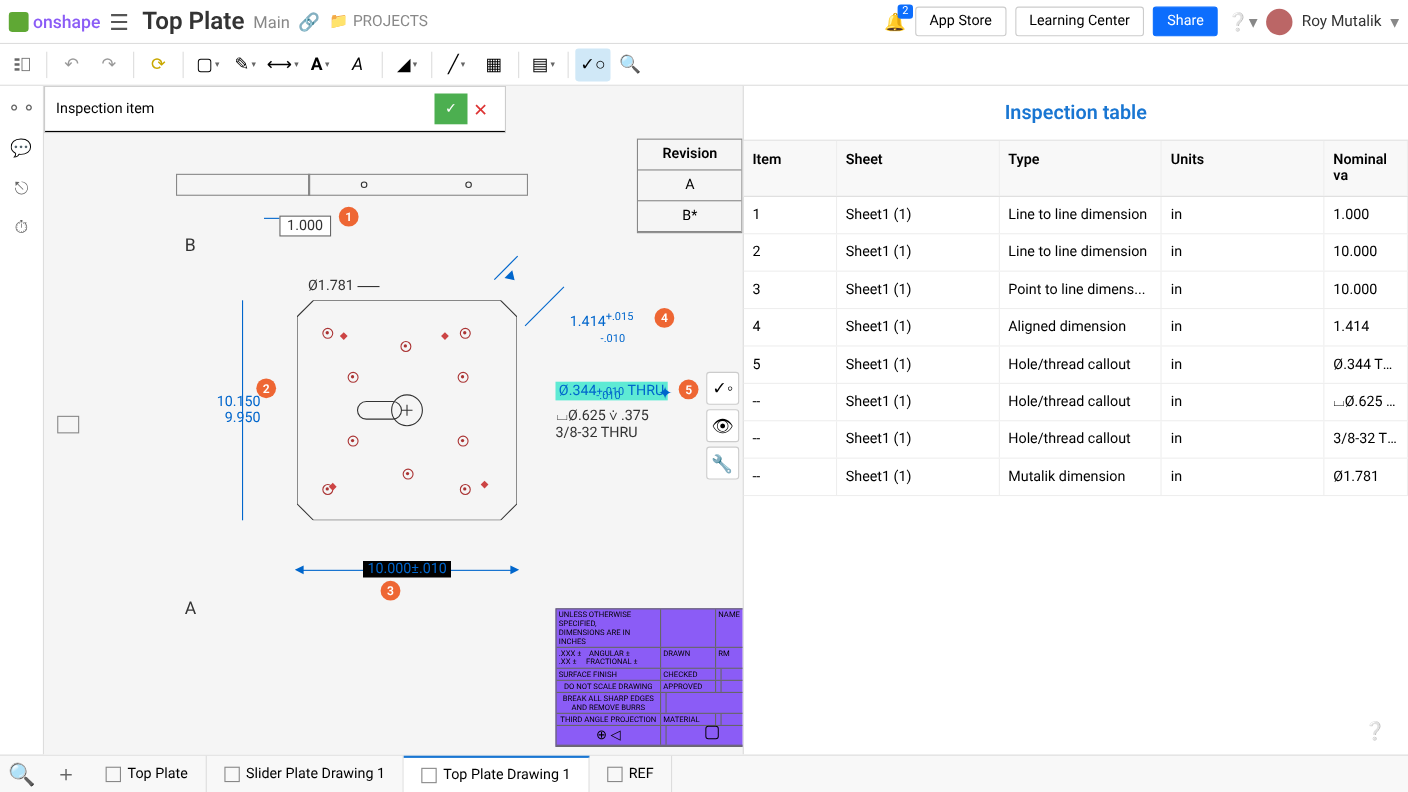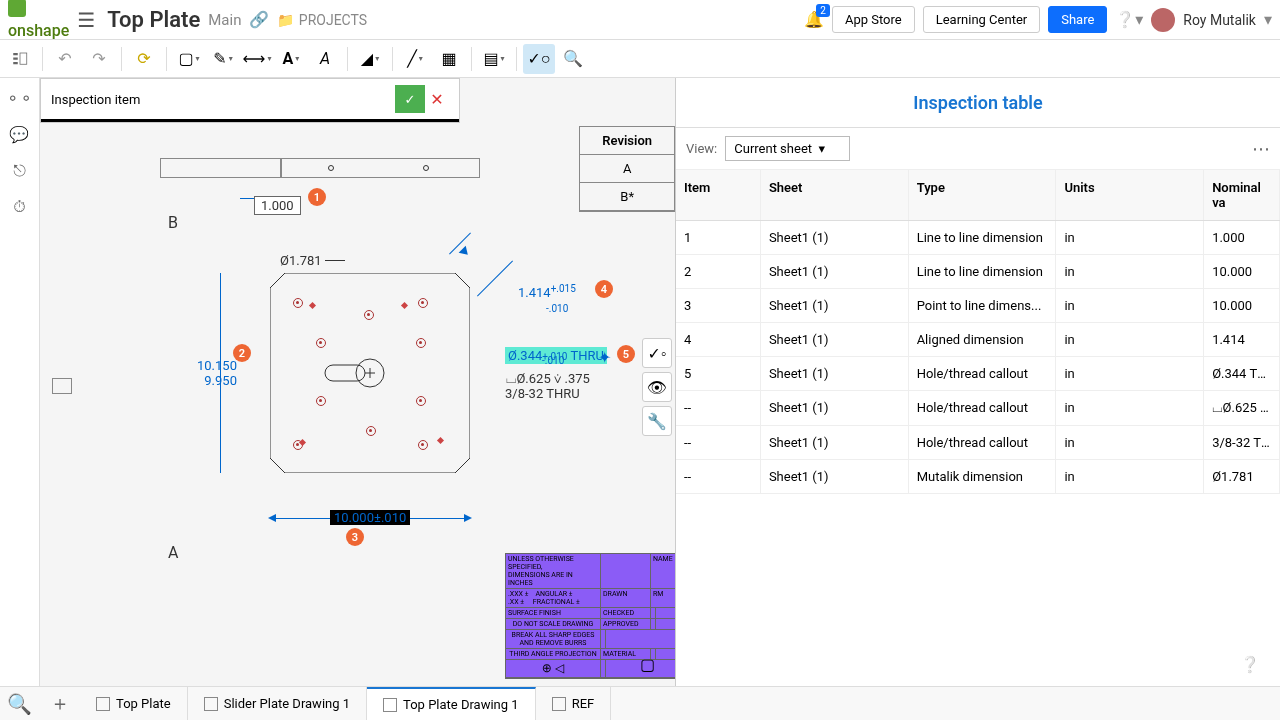--- a/index.html
+++ b/index.html
@@ -1,20 +1,20 @@
 <!DOCTYPE html>
 <html><head>
 <meta charset="utf-8">
 <style>
 * { margin: 0; padding: 0; box-sizing: border-box; font-family: -apple-system, BlinkMacSystemFont, "Segoe UI", Roboto, sans-serif; }
 body { width: 1280px; height: 720px; overflow: hidden; background: #fff; display: flex; flex-direction: column; }
 
 
 .header { height: 40px; display: flex; align-items: center; padding: 0 8px; border-bottom: 1px solid #ddd; gap: 8px; }
-.logo { display: flex; align-items: flex-start; gap: 4px; color: #4d7c0f; font-weight: 500; flex-direction: column; }
+.logo { display: flex; align-items: center; gap: 4px; color: #8b5cf6; font-weight: 500; }
 .logo-icon { width: 18px; height: 18px; background: #5fa834; border-radius: 3px; position: relative; }
 .hamburger { font-size: 20px; color: #555; cursor: pointer; }
 .doc-title { font-size: 22px; font-weight: 600; color: #333; margin-left: 4px; }
 .doc-branch { color: #888; font-size: 15px; }
 .link-icon { color: #888; }
 .projects { display: flex; align-items: center; gap: 4px; color: #888; font-size: 14px; }
 .header-spacer { flex: 1; }
 .header-btn { padding: 5px 12px; border: 1px solid #ccc; border-radius: 3px; background: #fff; font-size: 13px; cursor: pointer; }
 .header-btn.primary { background: #0d6efd; color: #fff; border-color: #0d6efd; }
 .notif { position: relative; }
@@ -31,21 +31,21 @@
 .dropdown-arrow { font-size: 8px; color: #666; margin-left: 2px; }
 
 
 .main { flex: 1; display: flex; overflow: hidden; }
 .left-rail { width: 40px; background: #fff; border-right: 1px solid #ddd; display: flex; flex-direction: column; align-items: center; padding-top: 8px; gap: 12px; }
 .rail-icon { width: 24px; height: 24px; display: flex; align-items: center; justify-content: center; color: #666; cursor: pointer; }
 
 
 .canvas-wrap { flex: 1; position: relative; background: #f5f5f5; overflow: hidden; }
 .inspection-panel { position: absolute; top: 0; left: 0; width: 420px; background: #fff; border: 1px solid #ccc; z-index: 10; font-size: 13px; }
-.insp-header { display: flex; align-items: center; padding: 6px 10px; border-bottom: 3px solid #000000; }
+.insp-header { display: flex; align-items: center; padding: 6px 10px; border-bottom: 1px solid #000000; }
 .insp-title { flex: 1; }
 .insp-ok { width: 30px; height: 28px; background: #4caf50; color: #fff; display: flex; align-items: center; justify-content: center; cursor: pointer; }
 .insp-cancel { width: 24px; height: 28px; color: #d33; display: flex; align-items: center; justify-content: center; cursor: pointer; font-size: 16px; }
 .insp-row { display: flex; align-items: center; padding: 6px 10px; gap: 8px; }
 .insp-input { width: 40px; padding: 2px 4px; border: 1px solid #ccc; }
 .insp-select { border: 1px solid #ccc; padding: 3px 20px 3px 6px; background: #fff; position: relative; }
 
 .drawing { position: absolute; top: 80px; left: 80px; right: 0; bottom: 0; }
 .sheet-border { position: absolute; border: 1px solid #888; }
 .row-label { position: absolute; font-size: 16px; color: #333; }
@@ -306,25 +306,20 @@
     </div>
 
     <div style="position:absolute; left:12px; top:300px;">
       <div style="width:20px; height:16px; border:1px solid #888;"></div>
     </div>
     <div style="position:absolute; right:20px; bottom:12px;">▢</div>
   </div>
 
   <div class="right-panel">
     <div class="panel-title">Inspection table</div>
-    <div class="panel-controls">
-      <span style="font-size:13px; color:#666;">View:</span>
-      <div class="view-select"><span>Current sheet</span> &nbsp;▾</div>
-      <span class="more-btn">⋯</span>
-    </div>
     <div class="table">
       <div class="table-header">
         <div class="col-item">Item</div>
         <div class="col-sheet">Sheet</div>
         <div class="col-type">Type</div>
         <div class="col-units">Units</div>
         <div class="col-nom">Nominal va</div>
       </div>
       <div id="table-body">
           <div class="table-row">

